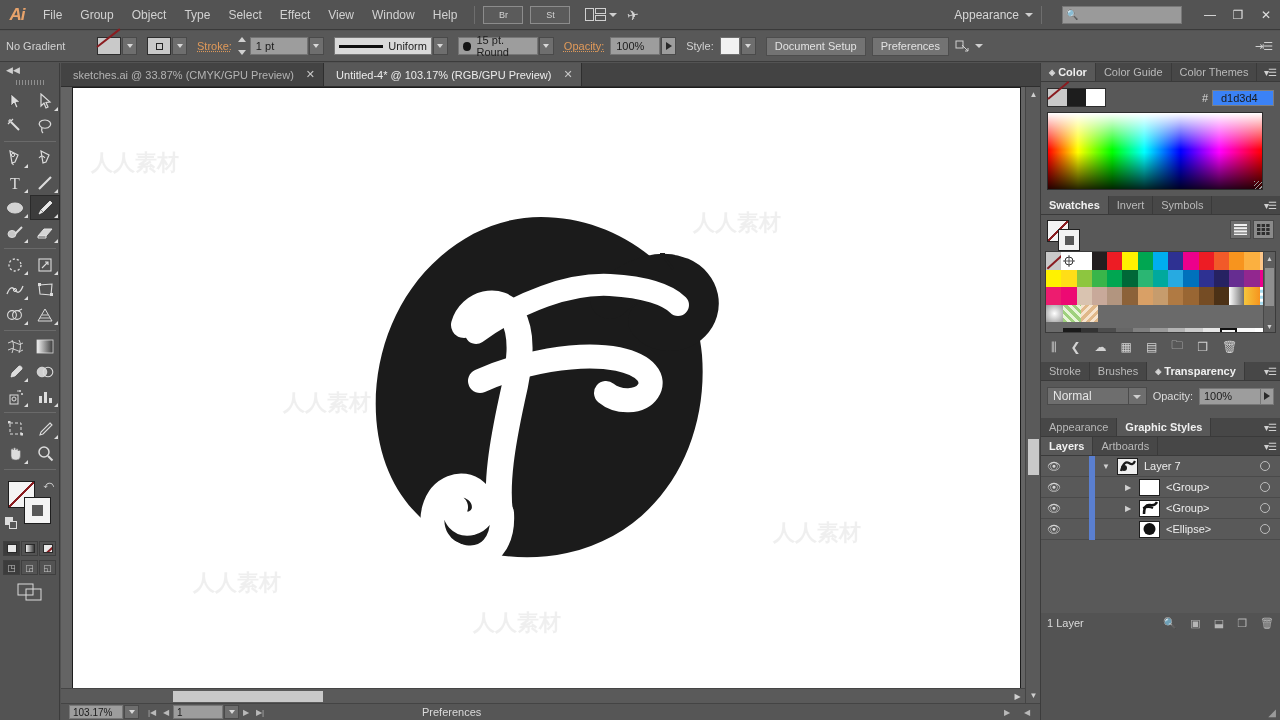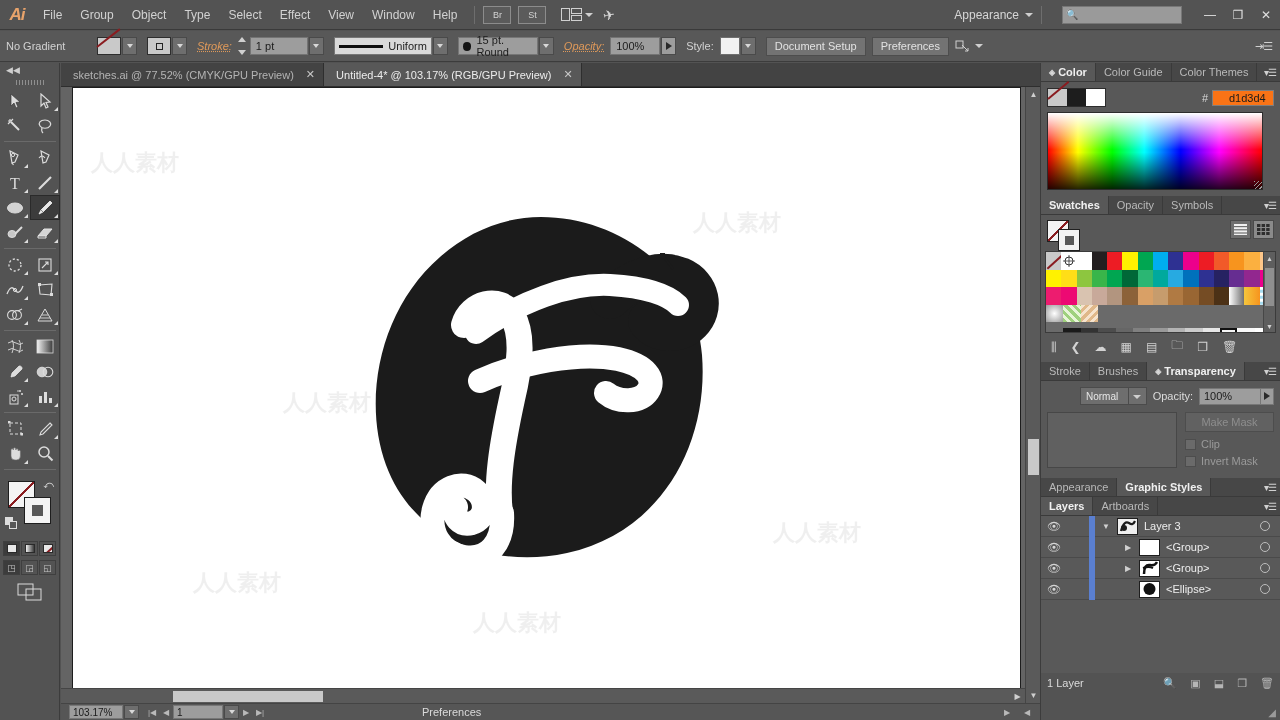--- a/index.html
+++ b/index.html
@@ -22,21 +22,21 @@
     width: 34px; height: 30px; display: flex; align-items: center; justify-content: center;
     color: #e8a36b; font-weight: bold; font-size: 17px; font-style: italic;
     letter-spacing: -1px;
   }
   .menu-item {
     padding: 0 9px; height: 30px; line-height: 30px; font-size: 12px; color: #d2d2d2;
     cursor: default;
   }
   .menubar-sep { width: 1px; height: 18px; background: #6e6e6e; margin: 0 8px; }
   .sq-btn {
-    width: 28px; height: 18px; border: 1px solid #8c8c8c; color: #d4d4d4;
+    width: 40px; height: 18px; border: 1px solid #8c8c8c; color: #d4d4d4;
     font-size: 9px; display: flex; align-items: center; justify-content: center;
     margin-right: 7px; background: #5b5b5b;
   }
   .panel-ico { width: 22px; height: 16px; margin-right: 2px; position: relative; }
   .panel-ico i { position: absolute; border: 1px solid #d0d0d0; display: block; }
   .caret { width: 0; height: 0; border-left: 4px solid transparent; border-right: 4px solid transparent; border-top: 4px solid #cfcfcf; }
   .rocket { color: #d6d6d6; font-size: 14px; margin-left: 10px; transform: rotate(-10deg); }
   .ws-label { font-size: 12px; color: #d6d6d6; margin-right: 6px; }
   .searchbox {
     width: 120px; height: 18px; background: #9a9a9a; border: 1px solid #777;
@@ -49,21 +49,21 @@
     color: #e0e0e0; font-size: 12px;
   }
 
   
   .controlbar {
     position: absolute; left: 0; top: 31px; width: 1280px; height: 31px;
     background: #585858; border-bottom: 1px solid #3c3c3c;
     display: flex; align-items: center; padding-left: 6px;
   }
   .ctl-label { font-size: 11px; color: #d2d2d2; margin-right: 6px; }
-  .ctl-label.hot { color: #e09a5a; text-decoration: underline dotted; font-style: italic; }
+  .ctl-label.hot { color: #e09a5a; text-decoration: underline dotted; }
   .swatch-box {
     width: 24px; height: 18px; border: 1px solid #2d2d2d; background: #c9c9c9; position: relative;
   }
   .swatch-box.none::after {
     content: ""; position: absolute; left: -1px; top: 50%; width: 130%; height: 2px;
     background: #8a1c20; transform: rotate(-38deg); transform-origin: left center;
   }
   .swatch-box.stroke-none { background: #c9c9c9; display:flex; align-items:center; justify-content:center; }
   .swatch-box.stroke-none i { width: 7px; height: 7px; border: 1.5px solid #222; display:block;}
   .dd-btn {
@@ -220,21 +220,21 @@
   .pmenu { position: absolute; right: 4px; top: 4px; color: #d0d0d0; font-size: 10px; letter-spacing:-1px; }
 
   .pbody { background: #585858; padding: 6px; }
 
   .hexrow { display: flex; align-items: center; margin-bottom: 5px; }
   .colorchips { display: flex; border: 1px solid #2c2c2c; }
   .cc { width: 19px; height: 17px; }
   .cc.none { background: #c9c9c9; position: relative; }
   .cc.none::after{content:"";position:absolute;left:0;top:50%;width:140%;height:2px;background:#8a1c20;transform:rotate(-40deg);transform-origin:left center;}
   .hexlabel { margin-left: auto; color: #d8d8d8; font-size: 11px; margin-right: 4px; }
-  .hexfield { width: 62px; height: 16px; background: #f97316; border: 1px solid #7d7d7d; color: #1b1b1b; font-size: 11px; display:flex;align-items:center;padding-left:16px;}
+  .hexfield { width: 62px; height: 16px; background: #3b82f6; border: 1px solid #7d7d7d; color: #1b1b1b; font-size: 11px; display:flex;align-items:center;padding-left:8px;}
   .spectrum {
     width: 216px; height: 78px; border: 1px solid #2c2c2c; position: relative;
     background:
       linear-gradient(to bottom, rgba(255,255,255,1) 0%, rgba(255,255,255,0) 48%, rgba(0,0,0,0) 52%, rgba(0,0,0,0.85) 100%),
       linear-gradient(to right, #ff0000 0%, #ffff00 14%, #00ff00 30%, #00ffff 45%, #0000ff 62%, #ff00ff 80%, #ff0000 100%);
   }
   .spectrum::after{content:"";position:absolute;right:0;bottom:0;width:8px;height:8px;background:repeating-linear-gradient(135deg,#9a9a9a 0 1px,transparent 1px 3px);}
 
   
   .sw-top { display:flex; align-items:flex-start; height: 34px; padding: 3px 2px; position: relative;}
@@ -251,21 +251,21 @@
   .srow { display: flex; }
   .sq { width: 17.4px; height: 17.5px; }
   .sw-sb { position:absolute; right:0; top:0; width:12px; height:100%; background:#5e5e5e; border-left:1px solid #474747;}
   .sw-sb .th { position:absolute;left:1px;top:16px;width:9px;height:38px;background:#8f8f8f;}
   .sw-sb .ar { height:12px;display:flex;align-items:center;justify-content:center;color:#d2d2d2;font-size:7px;}
   .sw-foot { display:flex; align-items:center; gap: 14px; padding: 3px 6px; }
   .sw-foot span { color: #d2d2d2; font-size: 12px; }
 
   
   .tr-row { display:flex; align-items:center; gap: 6px; margin-bottom: 7px; }
-  .blend { width: 103px; height: 18px; background: #6e6e6e; border:1px solid #4b4b4b; display:flex;align-items:center;padding-left:5px;color:#e6e6e6;font-size:10px;position:relative;margin-left:33px;}
+  .blend { width: 103px; height: 18px; background: #6e6e6e; border:1px solid #4b4b4b; display:flex;align-items:center;padding-left:5px;color:#e6e6e6;font-size:12px;position:relative;}
   .blend .caret{position:absolute;right:5px;top:7px;}
   .blend::before{content:"";position:absolute;right:17px;top:0;bottom:0;width:1px;background:#4b4b4b;}
   .opfield { width: 62px; height:17px; background:#9d9d9d;border:1px solid #777;color:#1b1b1b;font-size:11px;display:flex;align-items:center;padding-left:4px;}
   .op-arrow{width:13px;height:17px;background:#9d9d9d;border:1px solid #777;border-left:none;display:flex;align-items:center;justify-content:center;}
   .tr-mask { display:flex; gap: 8px; }
   .mask-thumb { width: 130px; height: 56px; background: #606060; border: 1px solid #474747; }
   .mask-right { flex: 1; }
   .mbtn { height: 20px; background: #616161; border:1px solid #4d4d4d; color:#8e8e8e; font-size:11px; display:flex;align-items:center;justify-content:center;margin-bottom:6px;}
   .chkrow { display: flex; align-items: center; gap: 5px; margin-bottom: 5px; color:#9a9a9a;font-size:11px;}
   .chk { width: 11px; height: 11px; background: #6a6a6a; border: 1px solid #4d4d4d; }
@@ -637,21 +637,21 @@
     <div class="tools-bottom">
       <svg width="26" height="19" viewBox="0 0 26 19">
         <rect x="1" y="1" width="15" height="11" fill="none" stroke="#dcdcdc" stroke-width="1"></rect>
         <rect x="9" y="6" width="15" height="11" fill="none" stroke="#dcdcdc" stroke-width="1"></rect>
       </svg>
     </div>
   </div>
 
   <div class="tabstrip">
     <div class="dtab">
-      <span>sketches.ai @ 77.52% (CMYK/GPU Preview)</span>
+      <span>sketches.ai @ 33.87% (CMYK/GPU Preview)</span>
       <span class="x">✕</span>
     </div>
     <div class="dtab active">
       <span>Untitled-4* @ 103.17% (RGB/GPU Preview)</span>
       <span class="x">✕</span>
     </div>
   </div>
 
   <div class="canvas-wrap">
     <div class="canvas-white">
@@ -766,21 +766,21 @@
         <div class="hexfield">d1d3d4</div>
       </div>
       <div class="spectrum"></div>
     </div>
 
     <div class="tabrow">
       <div class="ptab active">
           <span>Swatches</span>
         </div>
       <div class="ptab">
-          <span>Opacity</span>
+          <span>Invert</span>
         </div>
       <div class="ptab">
           <span>Symbols</span>
         </div>
       <div class="pmenu">▾☰</div>
     </div>
     <div class="pbody" style="padding:2px 4px 2px 4px;">
       <div class="sw-top">
         <div class="sw-fs">
             <span class="a"></span>
@@ -936,34 +936,20 @@
             <span class="caret"></span>
           </div>
         <span style="color:#dcdcdc;font-size:11px;">Opacity:</span>
         <div style="display:flex;">
           <div class="opfield">100%</div>
           <div class="op-arrow">
               <span class="play-caret"></span>
             </div>
         </div>
       </div>
-      <div class="tr-mask">
-        <div class="mask-thumb"></div>
-        <div class="mask-right">
-          <div class="mbtn">Make Mask</div>
-          <div class="chkrow">
-            <span class="chk"></span>
-            <span>Clip</span>
-          </div>
-          <div class="chkrow">
-            <span class="chk"></span>
-            <span>Invert Mask</span>
-          </div>
-        </div>
-      </div>
     </div>
 
     <div class="tabrow">
       <div class="ptab">
           <span>Appearance</span>
         </div>
       <div class="ptab active">
           <span>Graphic Styles</span>
         </div>
       <div class="pmenu">▾☰</div>
@@ -984,21 +970,21 @@
         <span class="lr-eye">👁</span>
         <span class="lr-lock"></span>
         <span class="lr-color"></span>
         <span class="lr-tri">▼</span>
         <span class="lr-thumb" style="background:#efefef;display:flex;align-items:center;justify-content:center;">
           <svg width="17" height="14" viewBox="0 0 17 14">
               <path d="M2 12 q3 -11 8 -8 q4 3 6 -2" fill="none" stroke="#1b1b1b" stroke-width="2.2"></path>
               <circle cx="5" cy="9" r="3" fill="#1b1b1b"></circle>
             </svg>
         </span>
-        <span class="lr-name">Layer 3</span>
+        <span class="lr-name">Layer 7</span>
         <span class="lr-target">
             <i></i>
           </span>
       </div>
 
       <div class="layer-row">
         <span class="lr-eye">👁</span>
         <span class="lr-lock"></span>
         <span class="lr-color"></span>
         <span class="lr-tri" style="margin-left:22px;">▶</span>

